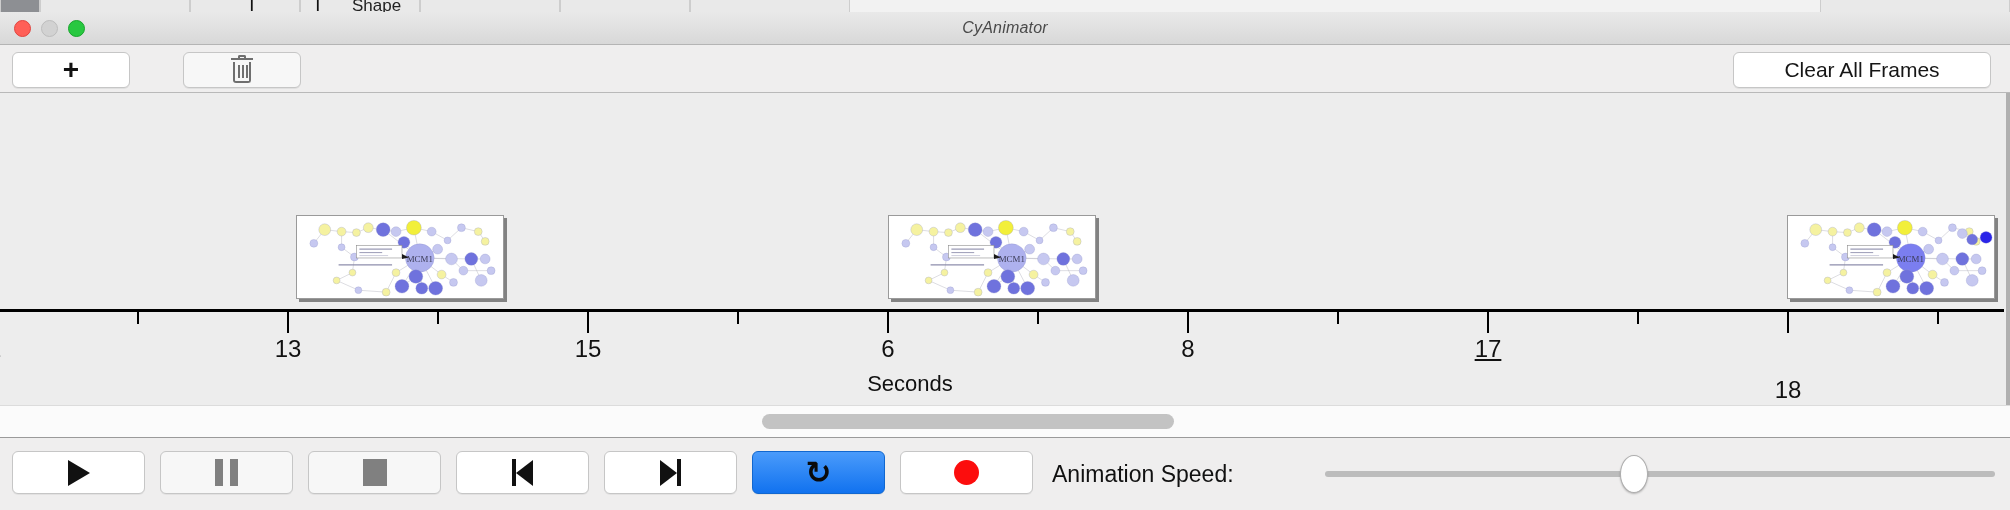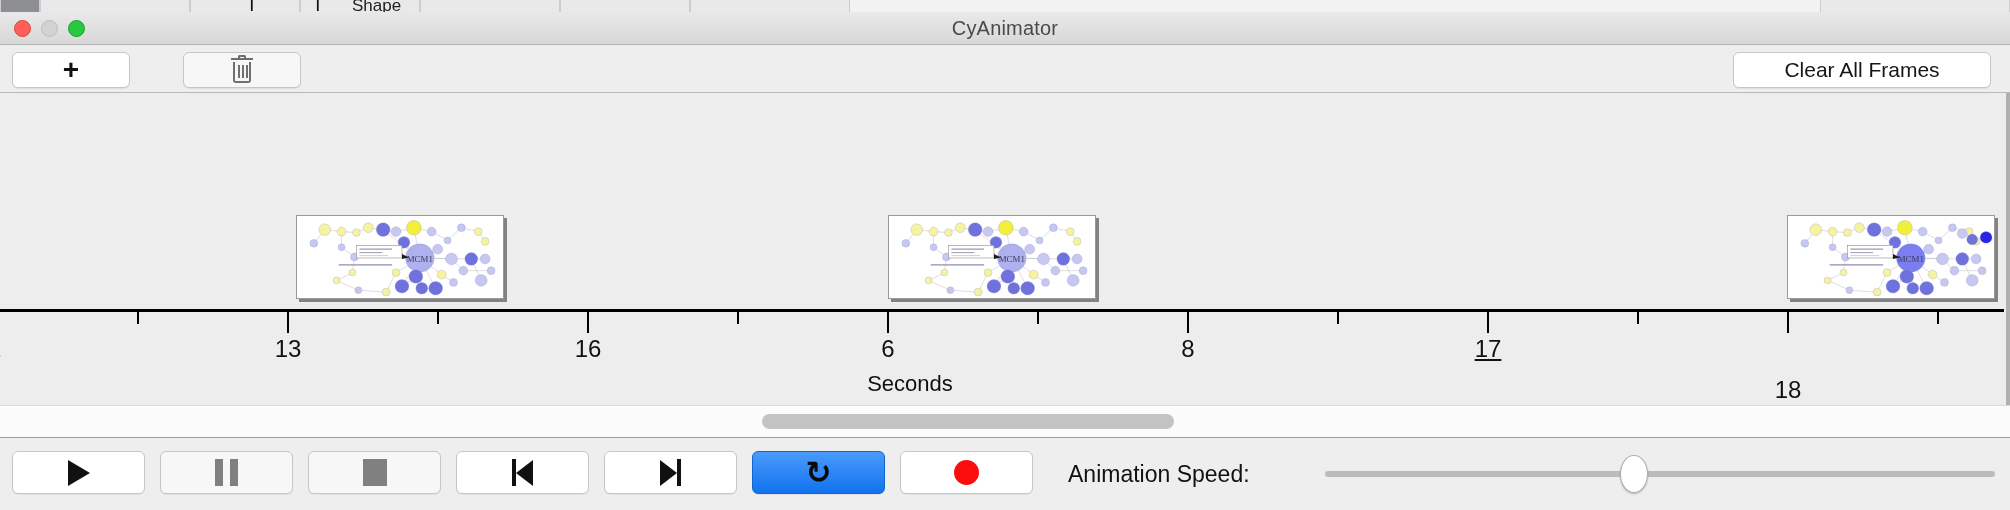--- a/index.html
+++ b/index.html
@@ -31,21 +31,21 @@
     background:linear-gradient(to bottom,#e9e9e9 0%,#d8d8d8 100%);
     border-bottom:1px solid #b4b4b4;
     display:flex; align-items:center; justify-content:center;
   }
   .traffic{ position:absolute; left:14px; top:8px; display:flex; gap:10px; }
   .light{ width:17px; height:17px; border-radius:50%; }
   .light.red{ background:#ff5f57; border:1px solid #e0443e; }
   .light.yellow{ background:#d2d2d2; border:1px solid #bdbdbd; }
   .light.green{ background:#28c840; border:1px solid #18a52c; }
   .win-title{
-    font-size:20px; color:#4a4a4a; letter-spacing:.2px;
+    font-size:16px; color:#4a4a4a; letter-spacing:.2px;font-style:italic;
   }
 
   
   .toolbar{
     position:absolute; left:0; top:45px; width:2010px; height:48px;
     background:#efeeee; border-bottom:1px solid #b9b9b9;
   }
   .tbtn{
     position:absolute; top:7px; height:36px;
     background:#ffffff;
@@ -163,21 +163,21 @@
   .gl-next{ display:flex; align-items:center; }
   .gl-next s{ width:0;height:0;border-left:17px solid #111;
               border-top:13px solid transparent;border-bottom:13px solid transparent;display:block;}
   .gl-next b{ width:4px;height:27px;background:#111;display:block; }
   .gl-loop{ font-size:31px; color:#0a0a0a; line-height:1; font-weight:700;
             font-family:"DejaVu Sans", sans-serif; }
   .gl-rec{ width:25px;height:25px;border-radius:50%;background:#fc0d0d; }
 
   .speed-label{
     position:absolute; left:1052px; top:23px;
-    font-size:23px; color:#111; white-space:nowrap;margin-left:16px;
+    font-size:23px; color:#111; white-space:nowrap;
   }
   .slider{
     position:absolute; left:1325px; top:33px; width:670px; height:6px;
   }
   .slider .track{
     position:absolute; left:0; top:0; width:670px; height:6px;
     background:#bcbcbc; border-radius:3px;
   }
   .slider .thumb{
     position:absolute; left:310px; top:-16px; width:28px; height:38px;
@@ -504,21 +504,21 @@
         </div>
       </div>
     <div class="axis-line"></div>
     <div id="ticks-layer">
         <div class="tick-label" style="left: -12px;">12</div>
         <div class="tick minor" style="left: 137px;"></div>
         <div class="tick major" style="left: 287px;"></div>
         <div class="tick-label" style="left: 288px;">13</div>
         <div class="tick minor" style="left: 437px;"></div>
         <div class="tick major" style="left: 587px;"></div>
-        <div class="tick-label" style="left: 588px;">16</div>
+        <div class="tick-label" style="left: 588px;">15</div>
         <div class="tick minor" style="left: 737px;"></div>
         <div class="tick major" style="left: 887px;"></div>
         <div class="tick-label" style="left: 888px;">6</div>
         <div class="tick minor" style="left: 1037px;"></div>
         <div class="tick major" style="left: 1187px;"></div>
         <div class="tick-label" style="left: 1188px;">8</div>
         <div class="tick minor" style="left: 1337px;"></div>
         <div class="tick major" style="left: 1487px;"></div>
         <div class="tick-label" style="left: 1488px; text-decoration: underline;">17</div>
         <div class="tick minor" style="left: 1637px;"></div>

